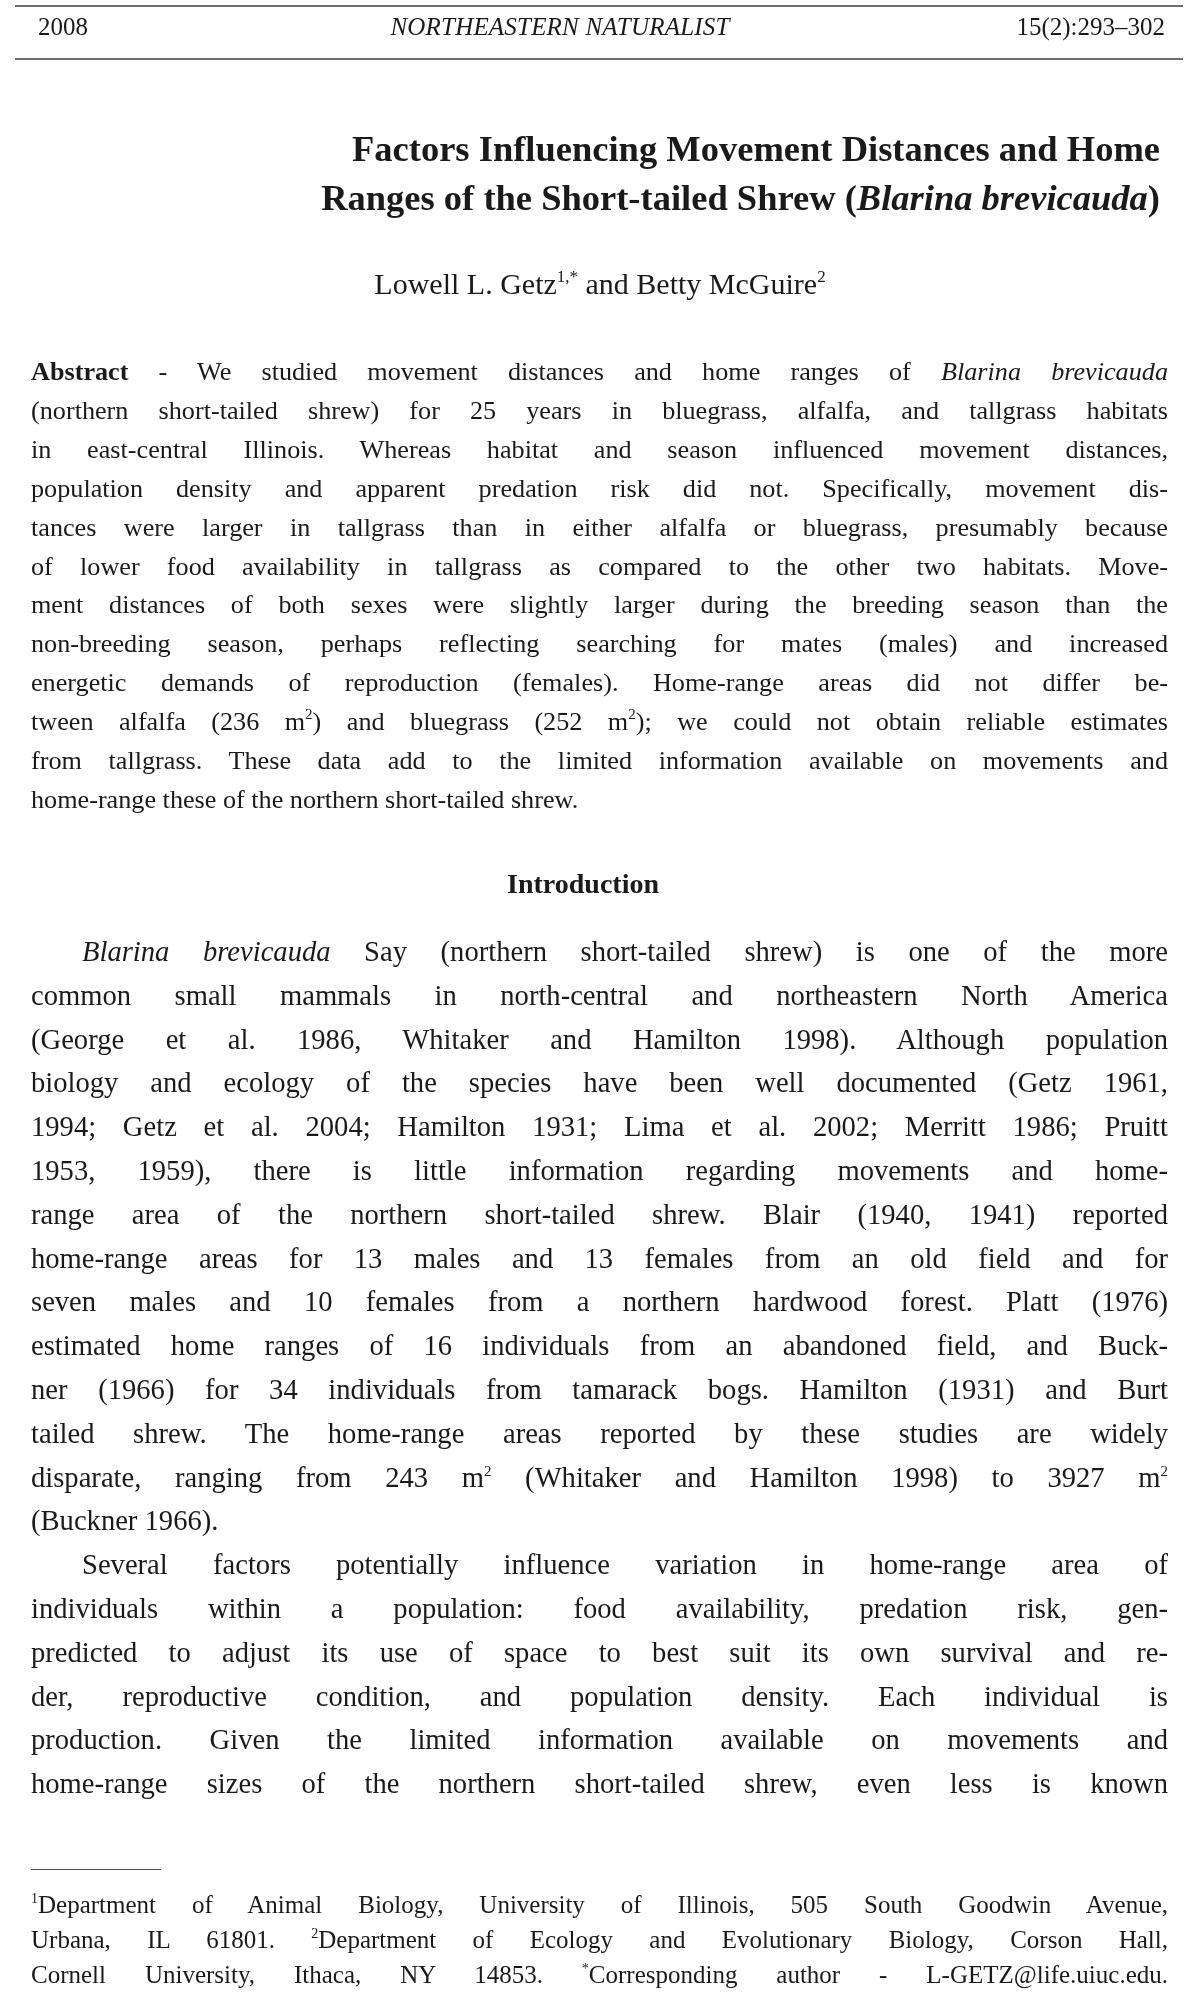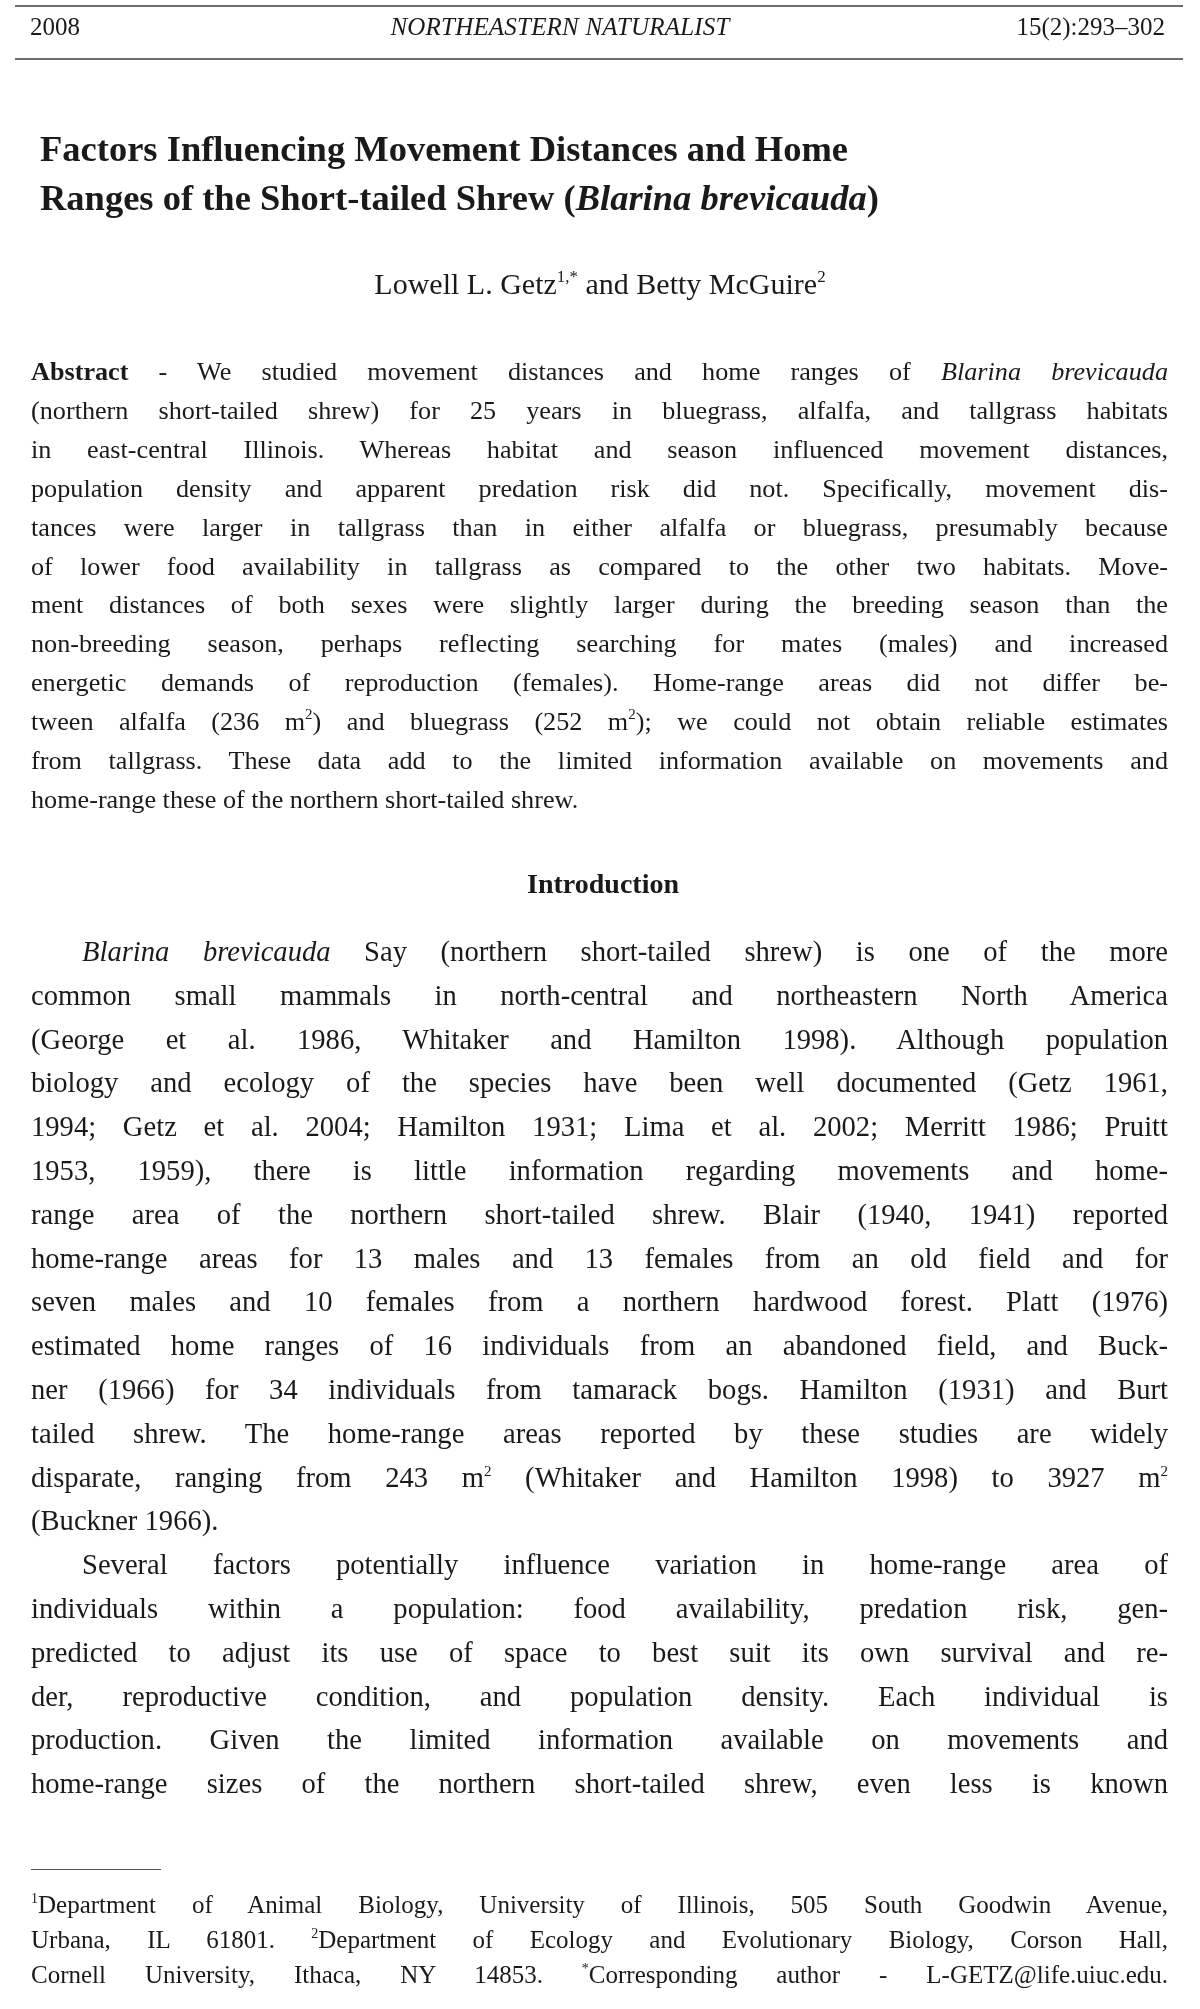--- a/index.html
+++ b/index.html
@@ -2,41 +2,41 @@
 <html><head>
 <meta charset="utf-8">
 <style>
   html, body { margin: 0; padding: 0; background: #ffffff; }
   body {
     width: 1200px; height: 2009px; position: relative; overflow: hidden;
     font-family: "Liberation Serif", "DejaVu Serif", serif; color: #1a1a1a;
   }
   .rule { position: absolute; left: 15px; width: 1168px; height: 0; border-top: 2px solid #6e6e6e; }
   .hdr { position: absolute; top: 12px; font-size: 25px; line-height: 30px; }
-  .hdr-left { left: 30px; }
+  .hdr-left { left: 38px; }
   .hdr-center { left: 8px; width: 1104px; text-align: center; font-style: italic; letter-spacing: 0.2px; }
   .hdr-right { right: 35px; margin-left: 6px; }
   .title {
     position: absolute; left: 40px; width: 1120px; top: 124px;
-    text-align: left; font-weight: bold; font-size: 36.5px; line-height: 49px;
+    text-align: right; font-weight: bold; font-size: 36.5px; line-height: 49px;
   }
   .authors {
     position: absolute; left: 0; width: 1200px; top: 266px;
     text-align: center; font-size: 30px; line-height: 36px;
   }
   .authors sup { font-size: 17px; vertical-align: 12px; line-height: 0; }
   .abstract {
     position: absolute; left: 31px; width: 1137px; top: 353px;
     font-size: 26.2px; line-height: 38.9px; text-align: justify; hyphens: manual;
   }
   .abstract b { font-weight: bold; }
   .abstract sup, .body sup { font-size: 15px; vertical-align: 11px; line-height: 0; }
   .section-heading {
     position: absolute; left: 0; width: 1166px; top: 866px;
-    text-align: center; font-weight: bold; font-size: 28px; line-height: 36px; padding-left: 20px;
+    text-align: center; font-weight: bold; font-size: 28px; line-height: 36px;
   }
   .body {
     position: absolute; left: 31px; width: 1137px; top: 930px;
     font-size: 28.6px; line-height: 43.8px; text-align: justify;
   }
   .fn-rule { position: absolute; left: 31px; top: 1869px; width: 130px; border-top: 1.5px solid #555; }
   .footnotes {
     position: absolute; left: 31px; width: 1137px; top: 1887px;
     font-size: 25px; line-height: 35px; text-align: justify;
   }

